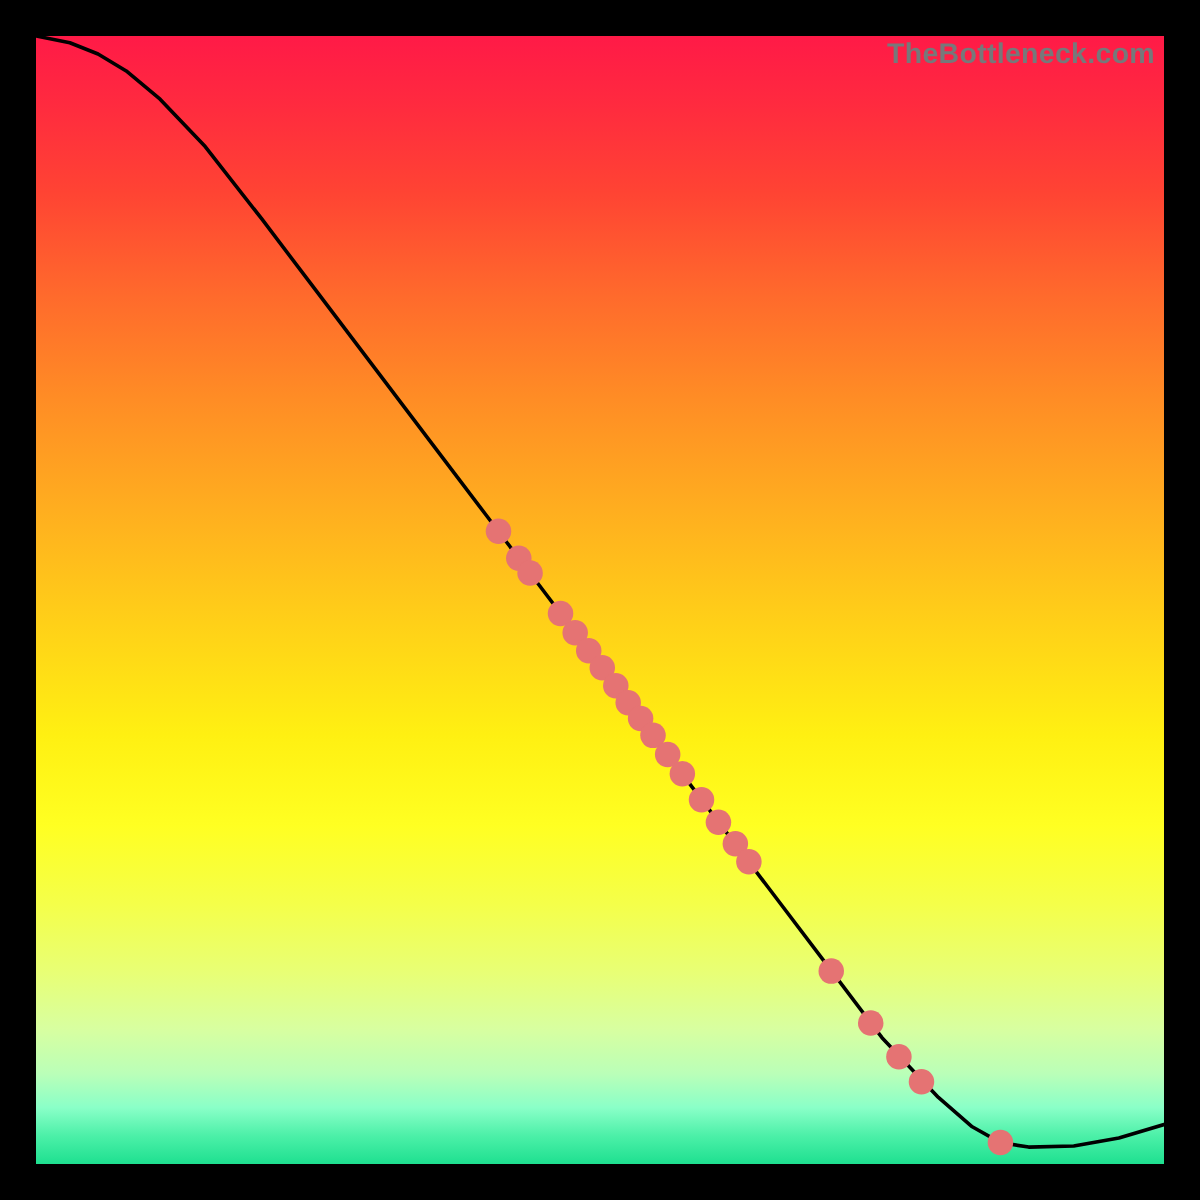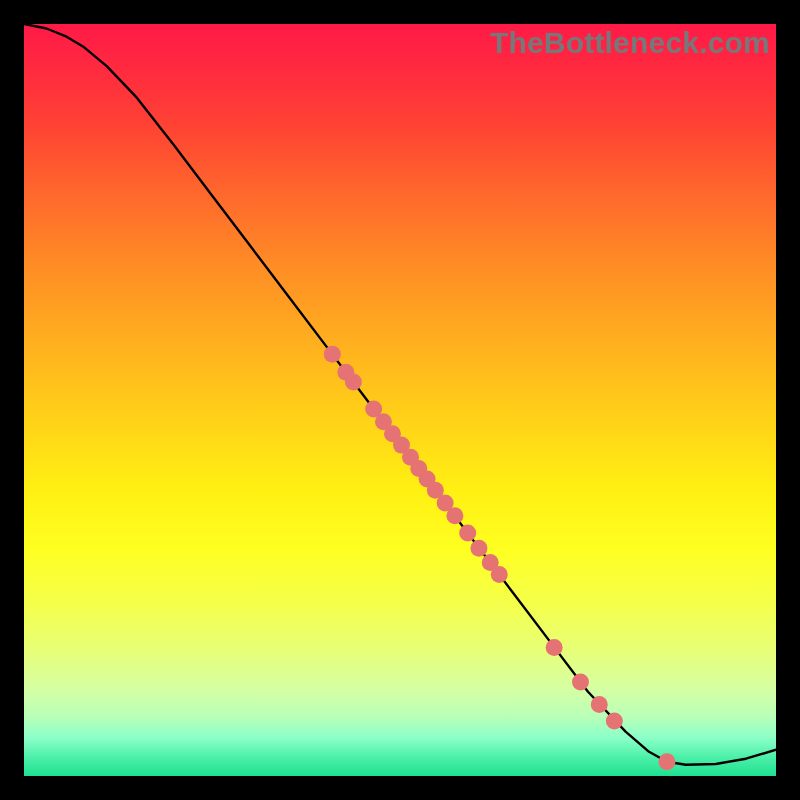--- a/index.html
+++ b/index.html
@@ -38,21 +38,21 @@
       #8affc8 95%,
       #4cf0a8 97.5%,
       #1ee090 100%
     );
   }
   .watermark {
     position: absolute;
     top: 2px;
     right: 6px;
     font-family: Arial, Helvetica, sans-serif;
-    font-size: 30px;
+    font-size: 19px;
     font-weight: 600;
     color: #77787a;
     letter-spacing: 0.2px;
     user-select: none;
   }
   svg.overlay {
     position: absolute;
     left: 0;
     top: 0;
     width: 752px;

